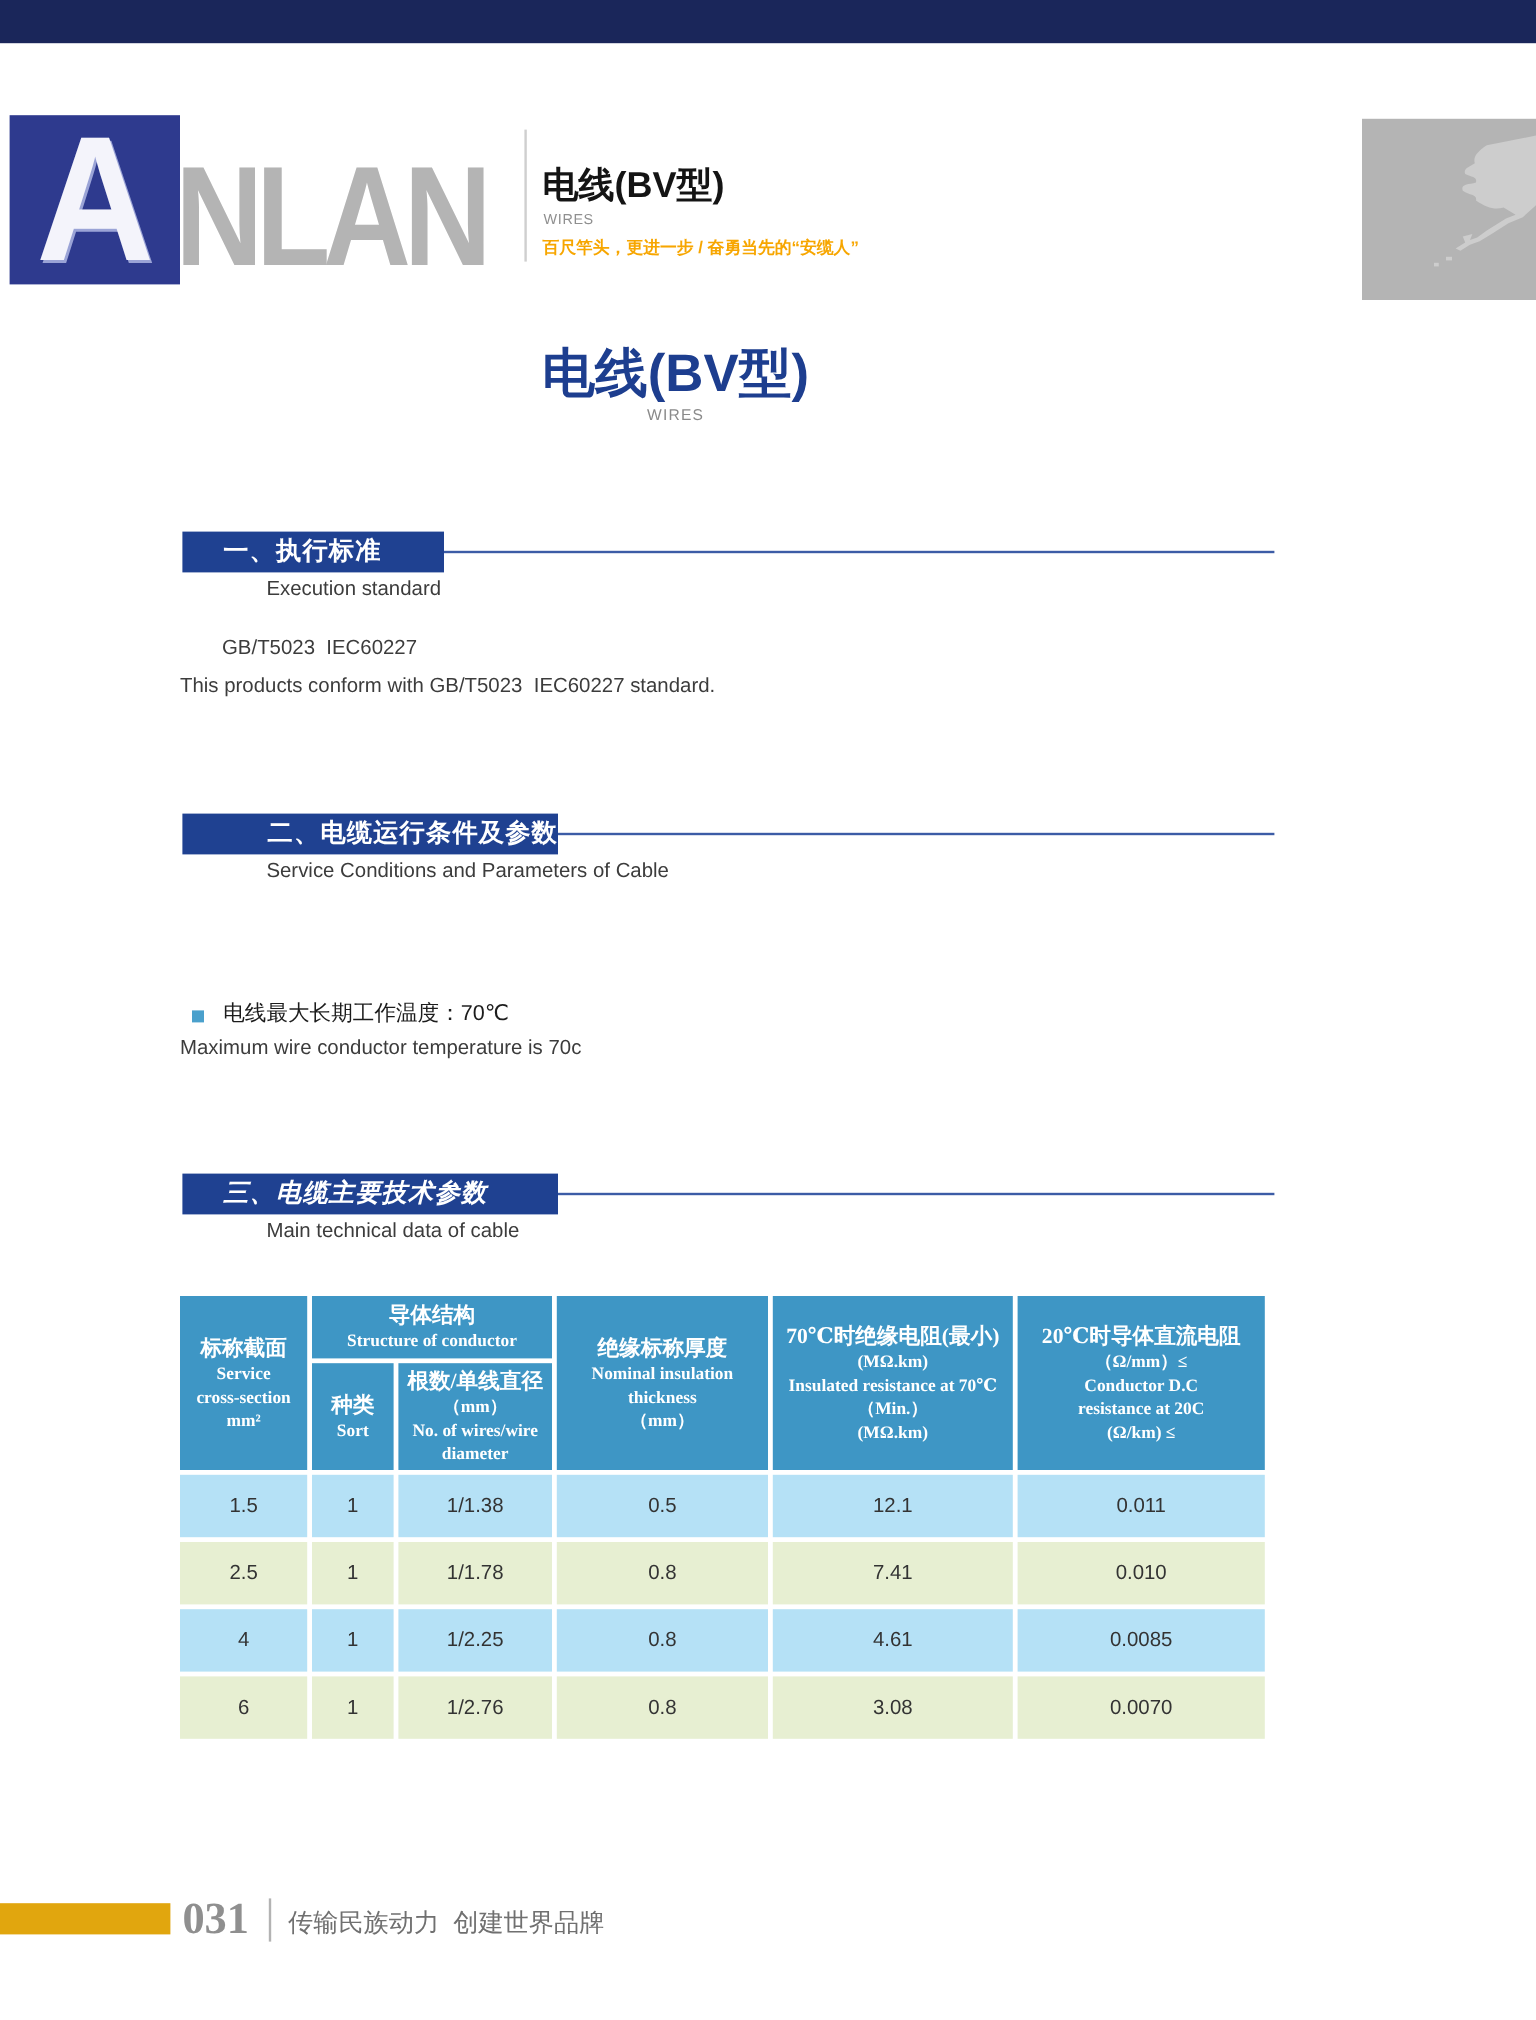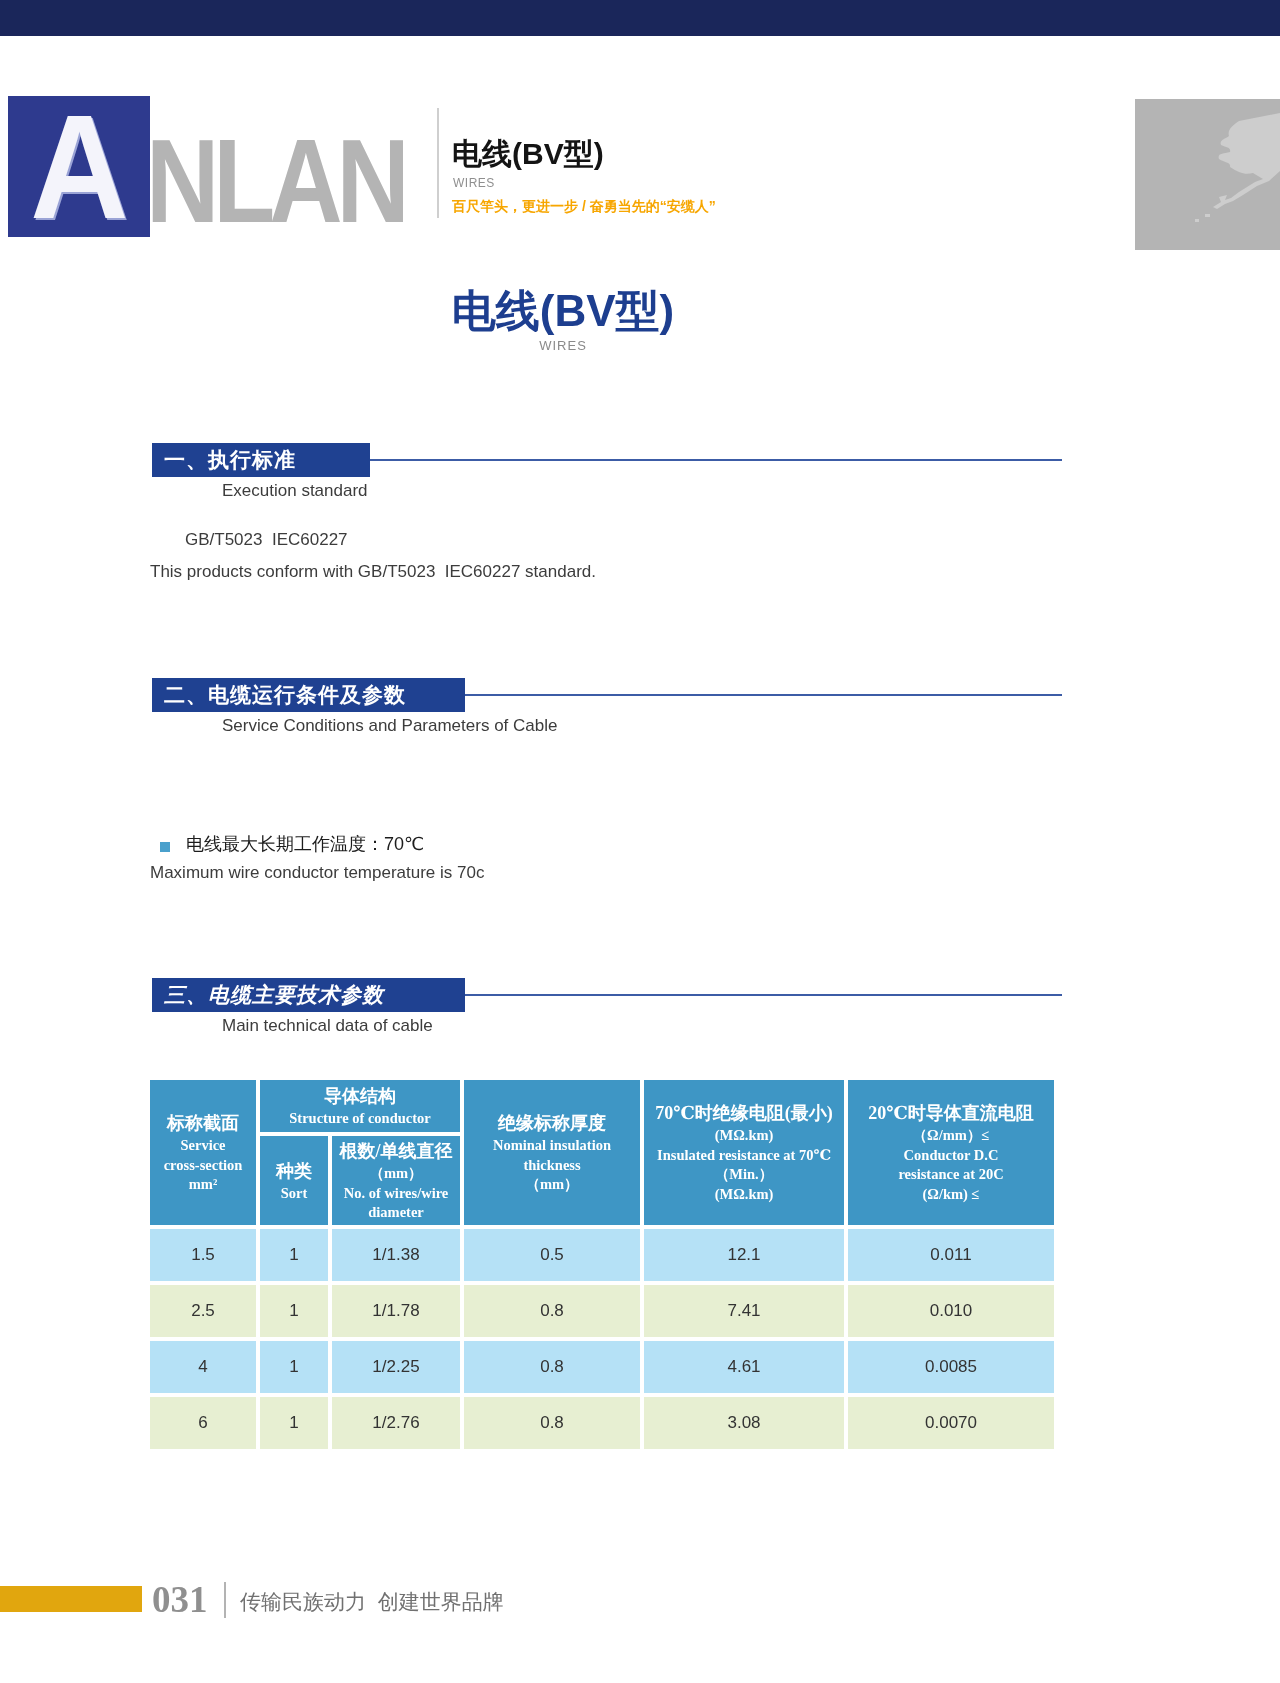--- a/index.html
+++ b/index.html
@@ -25,21 +25,21 @@
   .map-box{position:absolute;left:1135px;top:99px;width:145px;height:151px;background:#b4b4b4;overflow:hidden;}
 
   
   .page-title{position:absolute;left:0;top:282px;width:1126px;text-align:center;
               font-size:44px;font-weight:bold;color:#1d3e8f;}
   .page-title-en{position:absolute;left:0;top:338px;width:1126px;text-align:center;
                  font-size:13px;color:#8a8a8a;letter-spacing:1px;}
 
   
   .sec-box{position:absolute;height:34px;line-height:34px;background:#1f4191;color:#fff;
-           font-size:21px;font-weight:bold;padding-left:12px;letter-spacing:1px;box-sizing:border-box;}
+           font-size:21px;font-weight:bold;padding-left:34px;letter-spacing:1px;box-sizing:border-box;}
   .sec-rule{position:absolute;height:2px;background:#3c5ca6;}
   .sec-sub{position:absolute;font-size:17px;color:#3c3c3c;}
   .body-line{position:absolute;font-size:17px;color:#3c3c3c;white-space:pre;}
 
   .bullet-sq{position:absolute;left:160px;top:842px;width:10px;height:10px;background:#4aa0cc;}
   .bullet-cn{position:absolute;left:186px;top:832px;font-size:18px;color:#1c1c1c;}
   .bullet-en{position:absolute;left:150px;top:863px;font-size:17px;color:#3c3c3c;}
 
   
   .spec-table{position:absolute;left:146px;top:1076px;border-collapse:separate;border-spacing:4px;
@@ -90,21 +90,21 @@
   <div class="page-title-en">WIRES</div>
 
   <div class="sec-box" style="left:152px;top:443px;width:218px;">
     <span>一、执行标准</span>
   </div>
   <div class="sec-rule" style="left:370px;top:459px;width:692px;"></div>
   <div class="sec-sub" style="left:222px;top:481px;">Execution standard</div>
   <div class="body-line" style="left:185px;top:530px;">GB/T5023  IEC60227</div>
   <div class="body-line" style="left:150px;top:562px;">This products conform with GB/T5023  IEC60227 standard.</div>
 
-  <div class="sec-box" style="left:152px;top:678px;width:313px;">
+  <div class="sec-box" style="left:152px;top:678px;width:313px;text-align:right;">
     <span>二、电缆运行条件及参数</span>
   </div>
   <div class="sec-rule" style="left:465px;top:694px;width:597px;"></div>
   <div class="sec-sub" style="left:222px;top:716px;">Service Conditions and Parameters of Cable</div>
   <div class="bullet-sq"></div>
   <div class="bullet-cn">电线最大长期工作温度：70℃</div>
   <div class="bullet-en">Maximum wire conductor temperature is 70c</div>
 
   <div class="sec-box" style="left:152px;top:978px;width:313px;font-style:italic;">
     <span>三、电缆主要技术参数</span>

